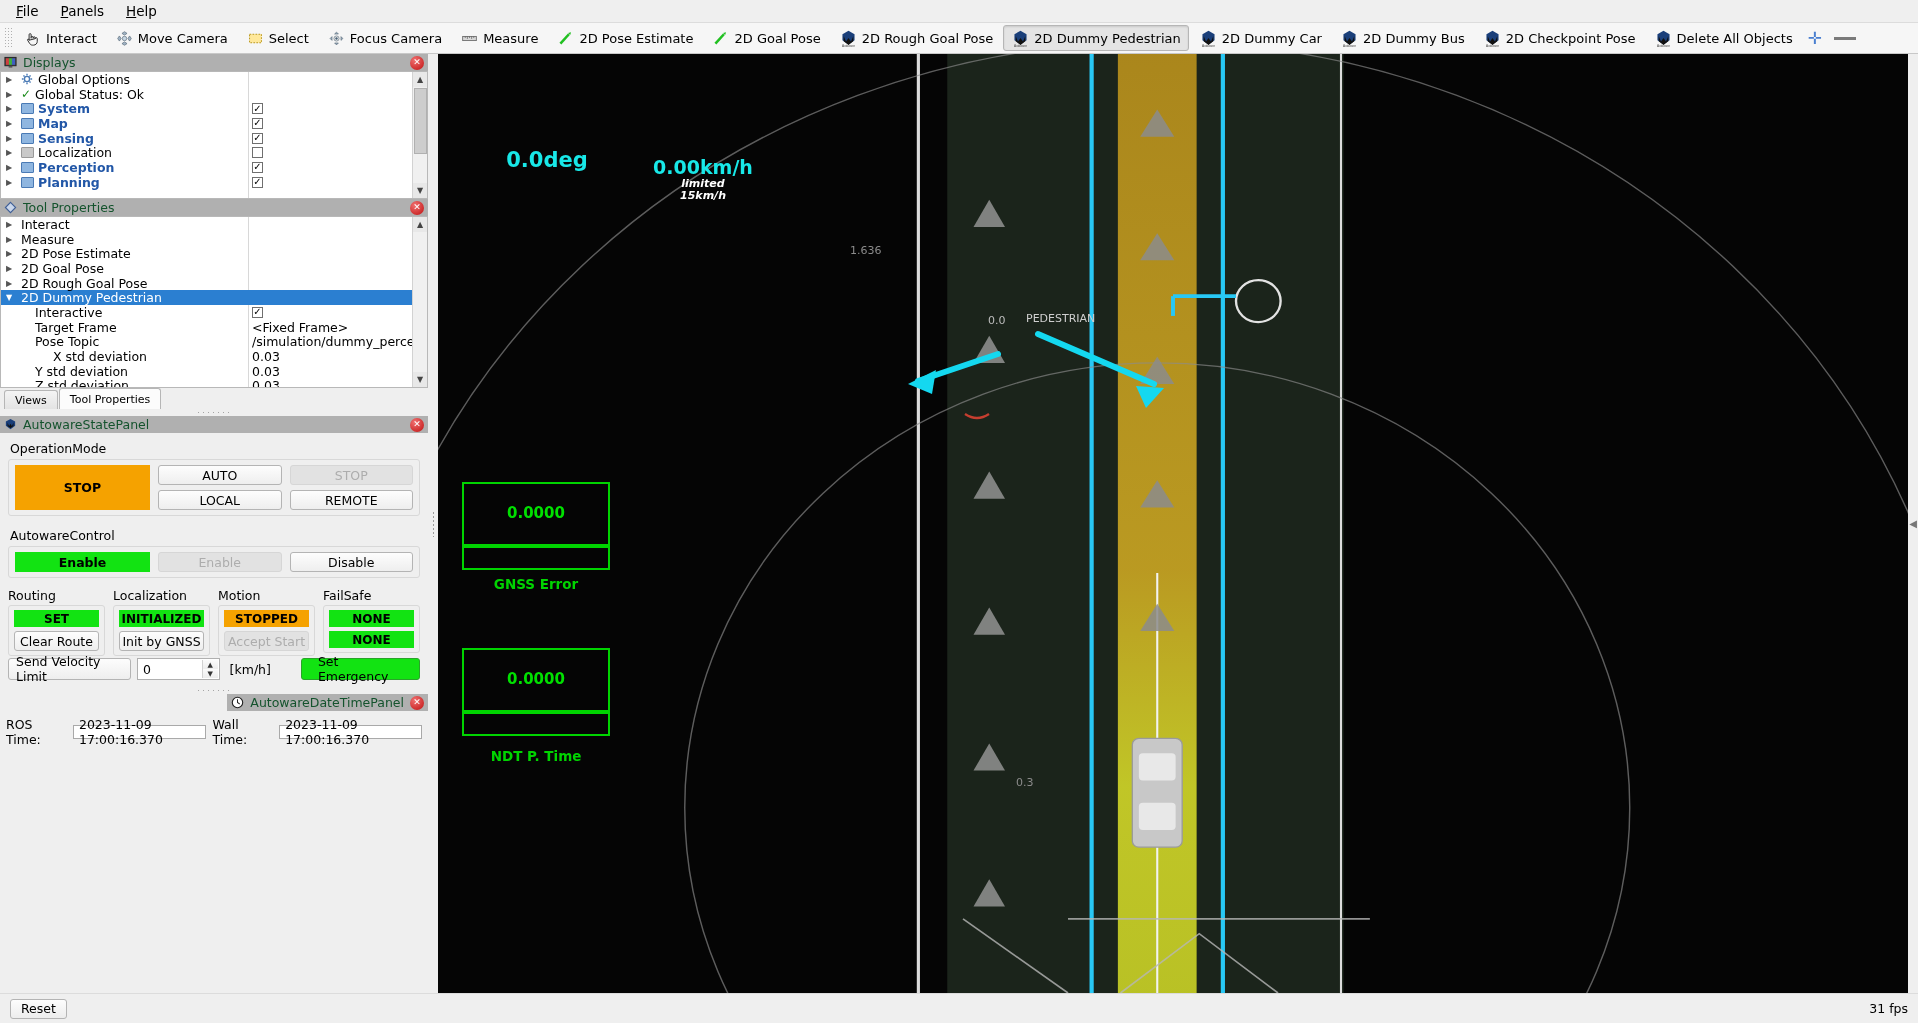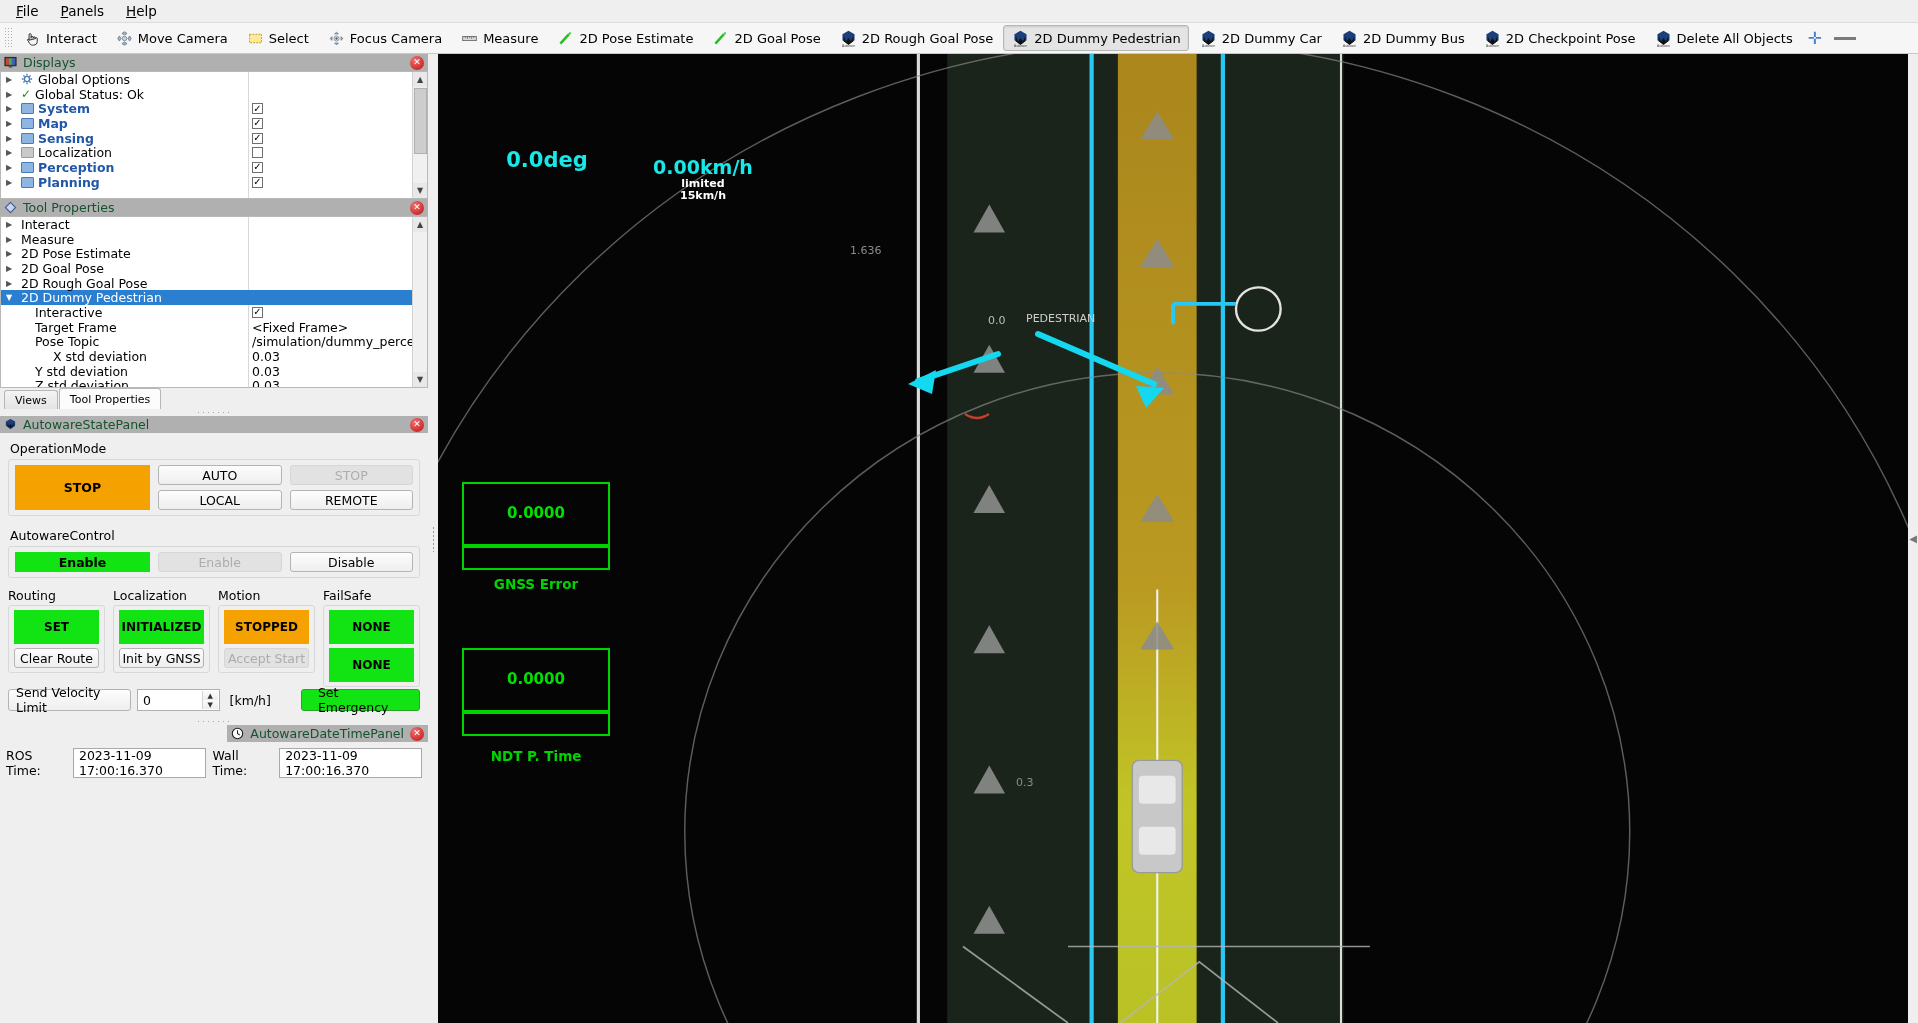--- a/index.html
+++ b/index.html
@@ -96,39 +96,39 @@
   .big-state { width: 135px; display:flex; align-items:center; justify-content:center; font-size:12.5px; font-weight:bold; color:#000; }
   .mini-grid { flex:1; display:grid; grid-template-columns: 1fr 1fr; grid-template-rows: 1fr 1fr; gap: 5px 8px; }
   .pbtn { height: 20px; border:1px solid #b4b4b4; border-radius:3px; background: linear-gradient(#fdfdfd,#eeeeee);
           font-size:12.5px; display:flex; align-items:center; justify-content:center; }
   .pbtn.disabled { color:#adadad; background:#e2e2e2; border-color:#d6d6d6; }
   .ctrl-grid { display:grid; grid-template-columns: 135px 1fr 1fr; gap:8px; }
   .state-chip { display:flex; align-items:center; justify-content:center; font-size:12.5px; font-weight:bold; height: 20px; }
   .quad { display:grid; grid-template-columns: repeat(4, 1fr); gap: 0 8px; padding: 4px 8px 0 8px;}
   .quad .q-lab { font-size:12.5px; margin-bottom:2px; }
   .quad .q-box { border:1px solid #d8d8d8; border-radius:3px; padding:4px 5px; display:flex; flex-direction:column; gap:4px; }
-  .chip { height:34px; display:flex; align-items:center; justify-content:center; font-size:12px; font-weight:bold; }
+  .chip { height:17px; display:flex; align-items:center; justify-content:center; font-size:12px; font-weight:bold; }
   .gearrow { display:flex; align-items:center; padding: 18px 8px 10px 8px; font-size:12.5px; }
   .gearrow .g-lab { width: 240px; text-align:right; letter-spacing:.3px;}
   .gearrow .g-val { padding-left: 60px; }
   .velrow { display:flex; align-items:center; gap:6px; padding: 2px 8px 7px 8px; }
   .velbtn { height:22px; padding: 0 7px; border:1px solid #b4b4b4; border-radius:3px; background:linear-gradient(#fdfdfd,#eeeeee); font-size:12.5px;
             display:flex; align-items:center;}
   .spin { height:22px; width: 92px; border:1px solid #b0b0b0; background:#fff; display:flex; align-items:center; position:relative;}
   .spin input { border:none; outline:none; width: 100%; height:100%; padding-left:5px; font-size:12.5px; font-family:inherit; background:transparent;}
   .spin .arrows { position:absolute; right:1px; top:1px; bottom:1px; width:16px; display:flex; flex-direction:column;
                   border-left:1px solid #d2d2d2; }
   .spin .arrows i { flex:1; display:flex; align-items:center; justify-content:center; font-size:7px; color:#333; background:linear-gradient(#fbfbfb,#ededed);}
   .unit { font-size:12.5px; margin-left: 4px; }
   .emerg { margin-left: 24px; height:22px; padding:0 16px; border:1px solid #2aa32a; border-radius:3px; background:#12e312;
            display:flex; align-items:center; justify-content:center; font-size:12.5px; }
 
   
   .dtrow { display:flex; align-items:center; gap:6px; padding: 6px 6px; font-size:12.5px;}
-  .dtrow .field { border:1px solid #a9a9a9; background:#fff; height:30px; display:flex; align-items:center; padding: 0 5px; font-size:12.5px; }
+  .dtrow .field { border:1px solid #a9a9a9; background:#fff; height:14px; display:flex; align-items:center; padding: 0 5px; font-size:12.5px; }
   .dtrow .field.w1 { width: 142px; }
   .dtrow .field.w2 { width: 152px; }
 
   
   .render { position:relative; background:#000; flex:1; overflow:hidden; }
   .render svg { position:absolute; inset:0; width:100%; height:100%; }
   .ovl { position:absolute; pointer-events:none; }
   .cyan { color:#18e8e8; }
   .hud-text { font-weight:bold; font-family:"DejaVu Sans","Liberation Sans",sans-serif; }
   .annot { color:#14d8f0; font-size:20px; font-weight:bold; white-space:nowrap; text-shadow: 0 0 2px #000; }
@@ -793,21 +793,21 @@
         </div>
 
         <div class="ovl" style="left:210px;top:58px;">
           <svg width="110" height="110" viewBox="0 0 110 110">
             <path d="M8 86 A47 47 0 1 1 102 86" fill="none" stroke="#fff" stroke-width="4"></path>
             <path d="M8 86 h94" stroke="#fff" stroke-width="4"></path>
             <circle cx="55" cy="55" r="7" fill="none" stroke="#fff" stroke-width="3"></circle>
             <path d="M55 55 L55 24" stroke="#fff" stroke-width="3"></path>
           </svg>
           <div class="hud-text cyan" style="position:absolute;left:-12px;top:44px;width:134px;text-align:center;font-size:19px;">0.00km/h</div>
-          <div style="position:absolute;left:0;top:66px;width:110px;text-align:center;color:#fff;font-size:11px;line-height:12px;font-weight:bold;">
+          <div style="position:absolute;left:0;top:66px;width:110px;text-align:center;color:#fff;font-size:11px;line-height:12px;font-weight:bold;font-style:italic;">
             <div>limited</div>
             <div>15km/h</div>
           </div>
         </div>
 
         <div class="ovl" style="left:72px;top:165px;">
           <svg width="100" height="60" viewBox="0 0 100 60">
             <path d="M38 8 L8 30 L38 52 L38 40 L92 40 L92 20 L38 20 Z" fill="none" stroke="#fff" stroke-width="3" stroke-dasharray="7 5"></path>
           </svg>
         </div>
@@ -846,13 +846,17 @@
 
         <div class="annot" style="left:248px;top:295px;">Max Longitudinal Margin</div>
         <div class="annot" style="left:742px;top:323px;">Lateral Margin</div>
         <div class="annot-white" style="left:448px;top:385px;">obstacle on the path</div>
       </div>
 
       <div class="right-handle">◀</div>
     </div>
   </div>
 
+  <div class="statusbar">
+    <div class="reset-btn">Reset</div>
+    <div class="fps">31 fps</div>
+  </div>
 </div>
 
 </body></html>

